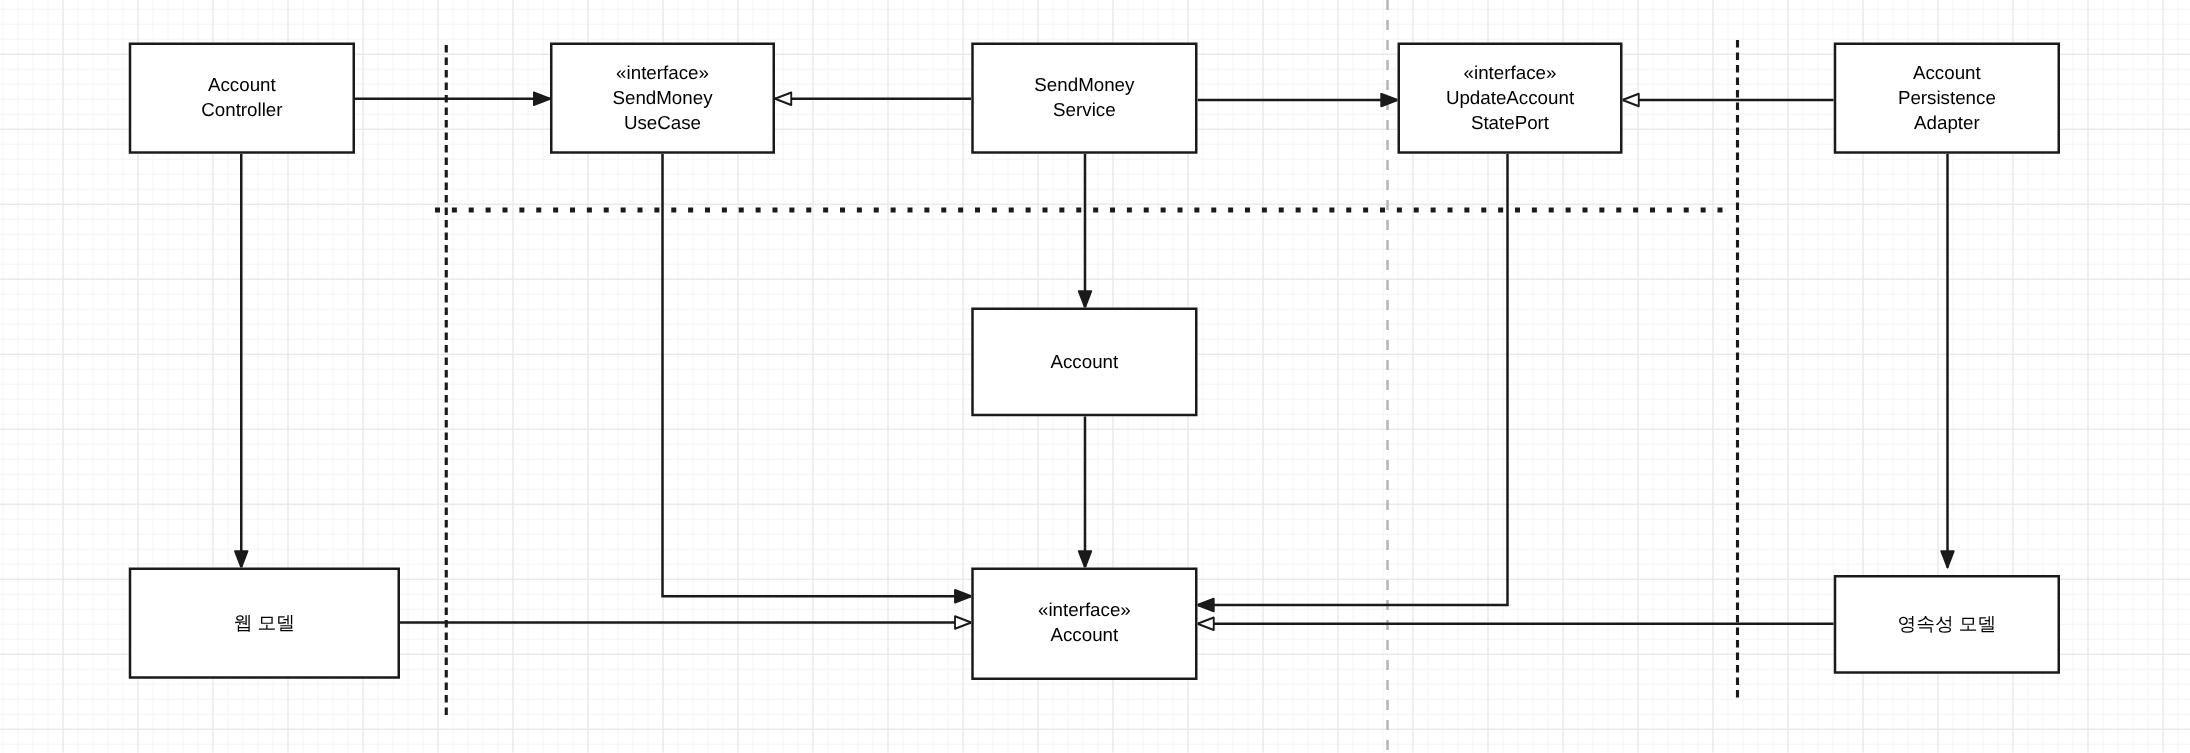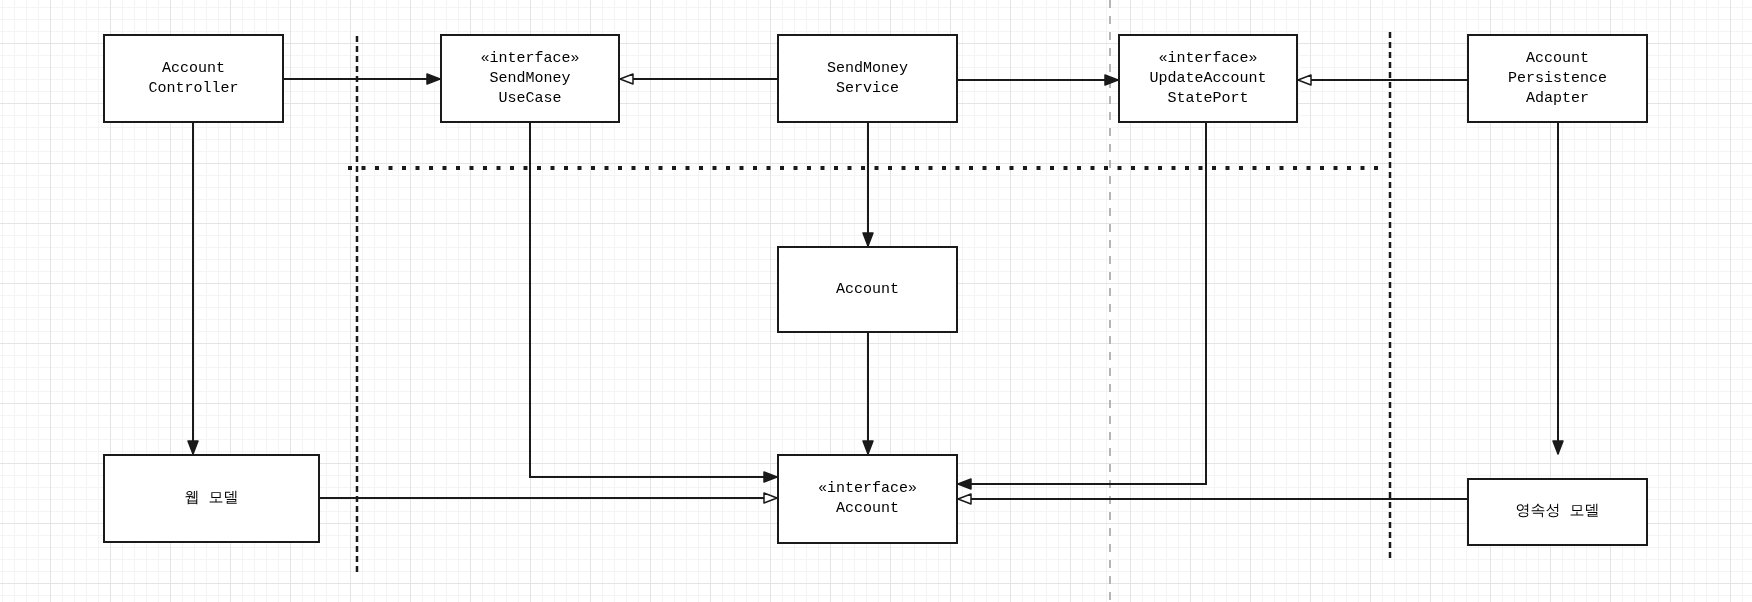--- a/index.html
+++ b/index.html
@@ -12,21 +12,20 @@
     overflow: hidden;
     background-color: #ffffff;
     
     background-image:
       linear-gradient(to right, #e4e4e4 1px, transparent 1px),
       linear-gradient(to bottom, #e4e4e4 1px, transparent 1px),
       linear-gradient(to right, #f4f4f4 1px, transparent 1px),
       linear-gradient(to bottom, #f4f4f4 1px, transparent 1px);
     background-size: 60px 60px, 60px 60px, 12px 12px, 12px 12px;
     background-position: 50px 0, 0 43px, 2px 0, 0 7px;
-    font-family: Liberation Mono, monospace;
   }
 
   svg.connectors {
     position: absolute;
     left: 0; top: 0;
     width: 1752px; height: 602px;
   }
 
   .node {
     position: absolute;
@@ -113,17 +112,17 @@
 
   <div class="node" style="left:103px; top:454px; width:217px; height:89px">
     <span class="lbl">웹 모델</span>
   </div>
 
   <div class="node" style="left:777px; top:454px; width:181px; height:90px">
     <span class="lbl">«interface»
 Account</span>
   </div>
 
-  <div class="node" style="left:1467px; top:478px; width:181px; height:68px">
+  <div class="node" style="left:1467px; top:460px; width:181px; height:79px">
     <span class="lbl">영속성 모델</span>
   </div>
 
 </div>
 
 </body></html>

